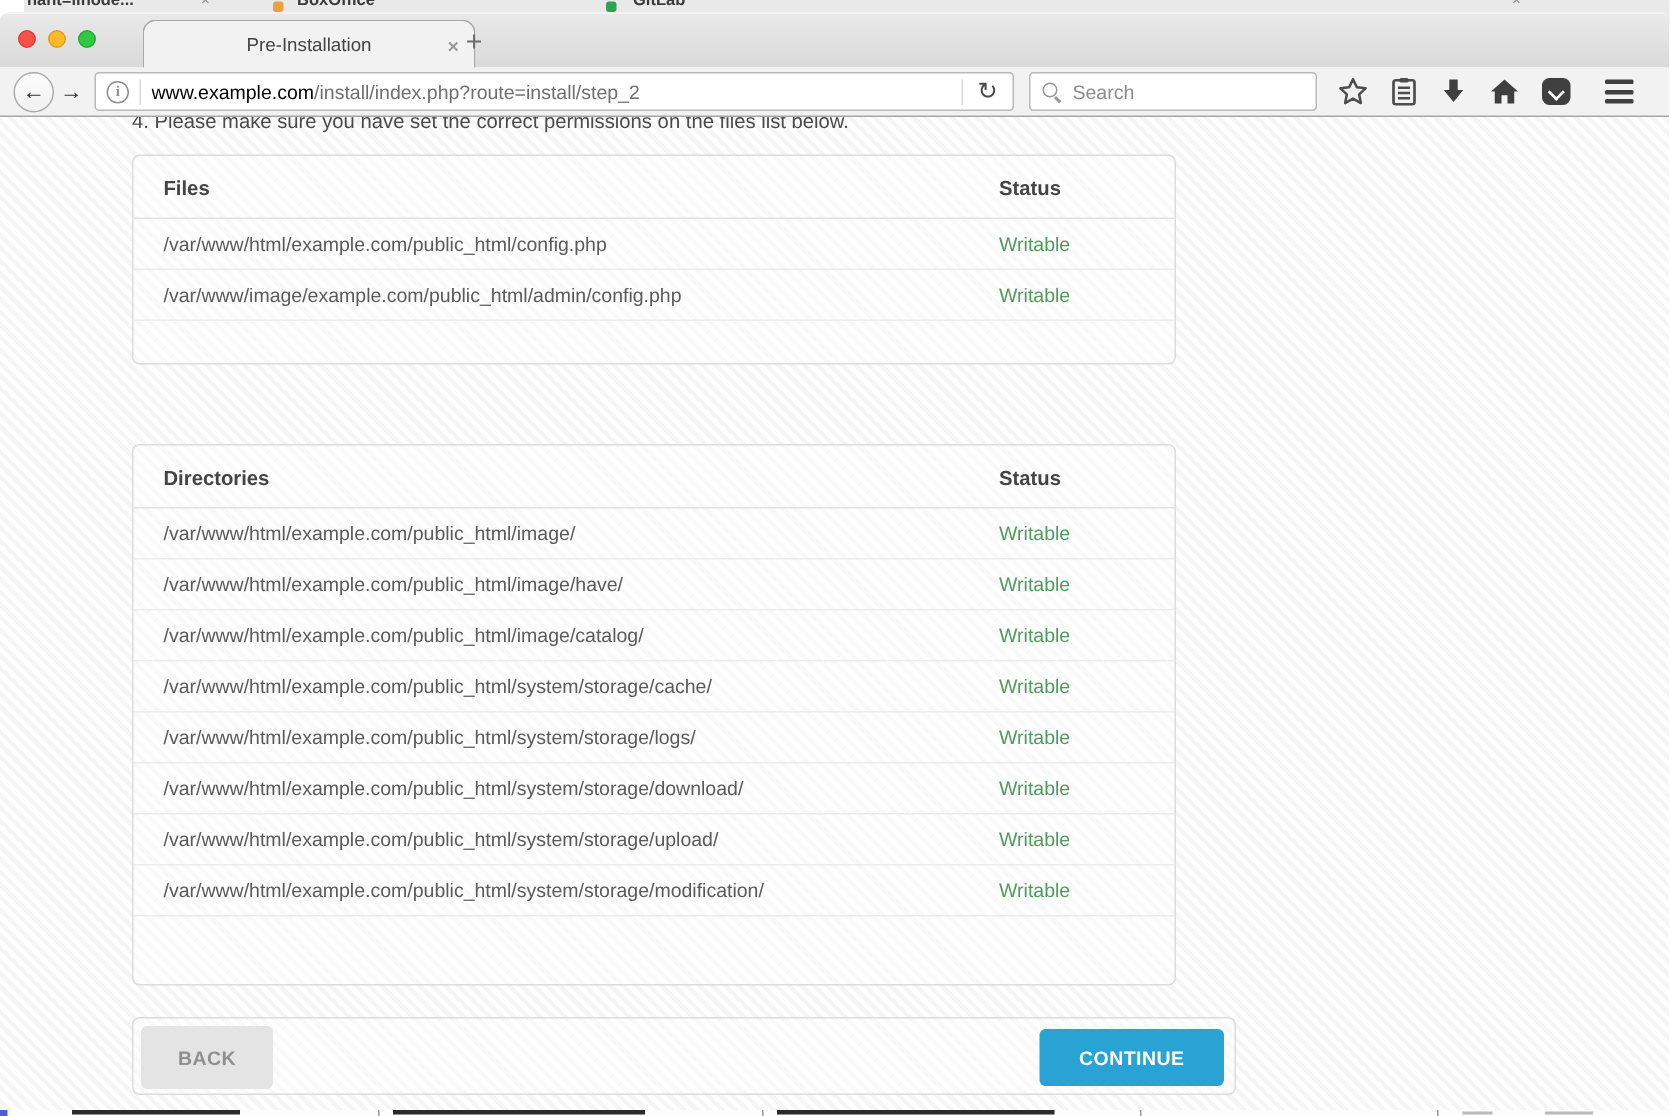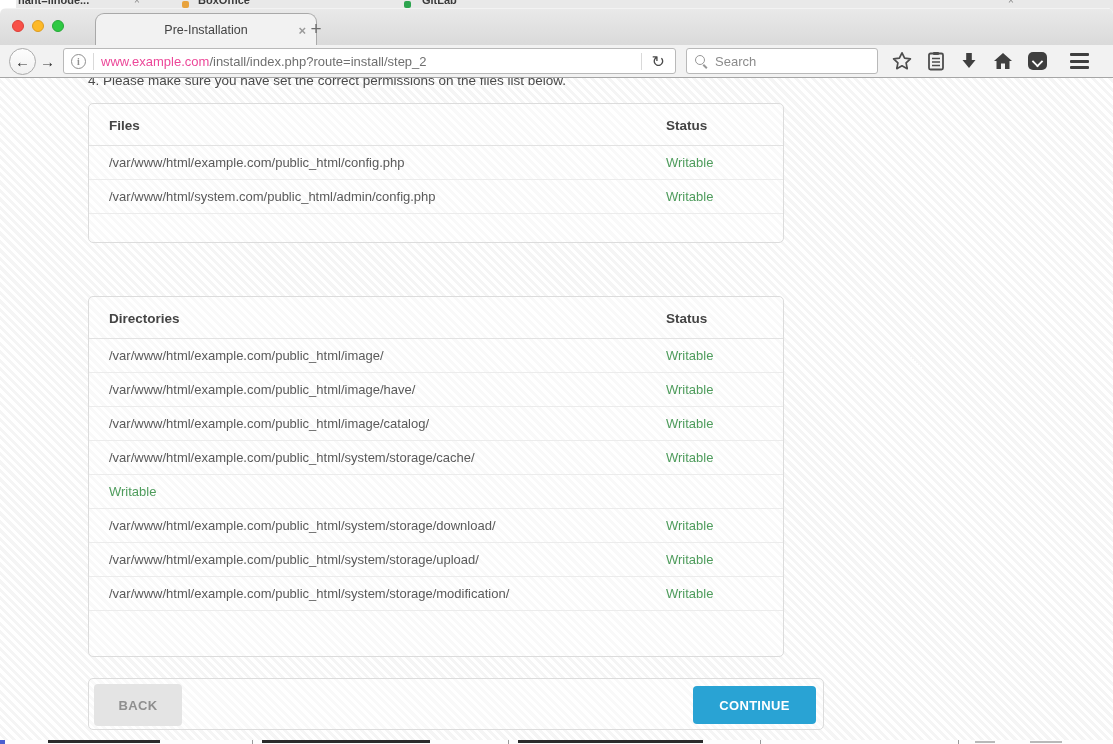--- a/index.html
+++ b/index.html
@@ -42,21 +42,21 @@
     font-size:15px; font-weight:bold; color:#2e2e2e; z-index:2; }
   .fwd { font-size:15px; font-weight:bold; color:#2e2e2e; margin-left:4px; }
 
   .urlbox { width:613px; height:26px; background:#fff; border:1px solid #b9b9b9; border-radius:3px;
     display:flex; align-items:center; padding:0 7px; }
   .info-i { width:15px; height:15px; border:1px solid #8f8f8f; border-radius:50%;
     color:#8f8f8f; font-size:10px; font-weight:bold; text-align:center; line-height:14px;
     font-family:"Liberation Serif", serif; flex-shrink:0; }
   .vsep { width:1px; height:17px; background:#d9d9d9; margin:0 7px; flex-shrink:0; }
   .urltext { font-size:13px; color:#6f6f6f; white-space:nowrap; overflow:hidden; flex:1; }
-  .urltext .domain { color:#ec4899; }
+  .urltext .domain { color:#000000; }
   .reload { font-size:16px; color:#4a4a4a; padding:0 3px; }
 
   .searchbox { width:192px; height:26px; background:#fff; border:1px solid #b9b9b9; border-radius:3px;
     display:flex; align-items:center; padding:0 8px; margin-left:10px; }
   .mag { position:relative; width:13px; height:13px; flex-shrink:0; margin-right:7px; }
   .mag::before { content:""; position:absolute; left:0; top:0; width:8px; height:8px;
     border:1.6px solid #979797; border-radius:50%; }
   .mag::after { content:""; position:absolute; left:9px; top:9px; width:5px; height:1.8px;
     background:#979797; transform:rotate(45deg); transform-origin:0 0; }
   .searchbox input { border:none; outline:none; flex:1; font-size:13px; color:#444;
@@ -200,21 +200,21 @@
         <span class="cell-status">Status</span>
       </div>
       <div>
 
           <div class="trow">
             <span class="cell-name">/var/www/html/example.com/public_html/config.php</span>
             <span class="cell-status status-ok">Writable</span>
           </div>
 
           <div class="trow">
-            <span class="cell-name">/var/www/html/system.com/public_html/admin/config.php</span>
+            <span class="cell-name">/var/www/image/example.com/public_html/admin/config.php</span>
             <span class="cell-status status-ok">Writable</span>
           </div>
         </div>
     </div>
 
 
     <div class="panel dirs">
       <div class="phead">
         <span class="cell-name">Directories</span>
         <span class="cell-status">Status</span>
@@ -235,20 +235,21 @@
             <span class="cell-name">/var/www/html/example.com/public_html/image/catalog/</span>
             <span class="cell-status status-ok">Writable</span>
           </div>
 
           <div class="trow">
             <span class="cell-name">/var/www/html/example.com/public_html/system/storage/cache/</span>
             <span class="cell-status status-ok">Writable</span>
           </div>
 
           <div class="trow">
+            <span class="cell-name">/var/www/html/example.com/public_html/system/storage/logs/</span>
             <span class="cell-status status-ok">Writable</span>
           </div>
 
           <div class="trow">
             <span class="cell-name">/var/www/html/example.com/public_html/system/storage/download/</span>
             <span class="cell-status status-ok">Writable</span>
           </div>
 
           <div class="trow">
             <span class="cell-name">/var/www/html/example.com/public_html/system/storage/upload/</span>

